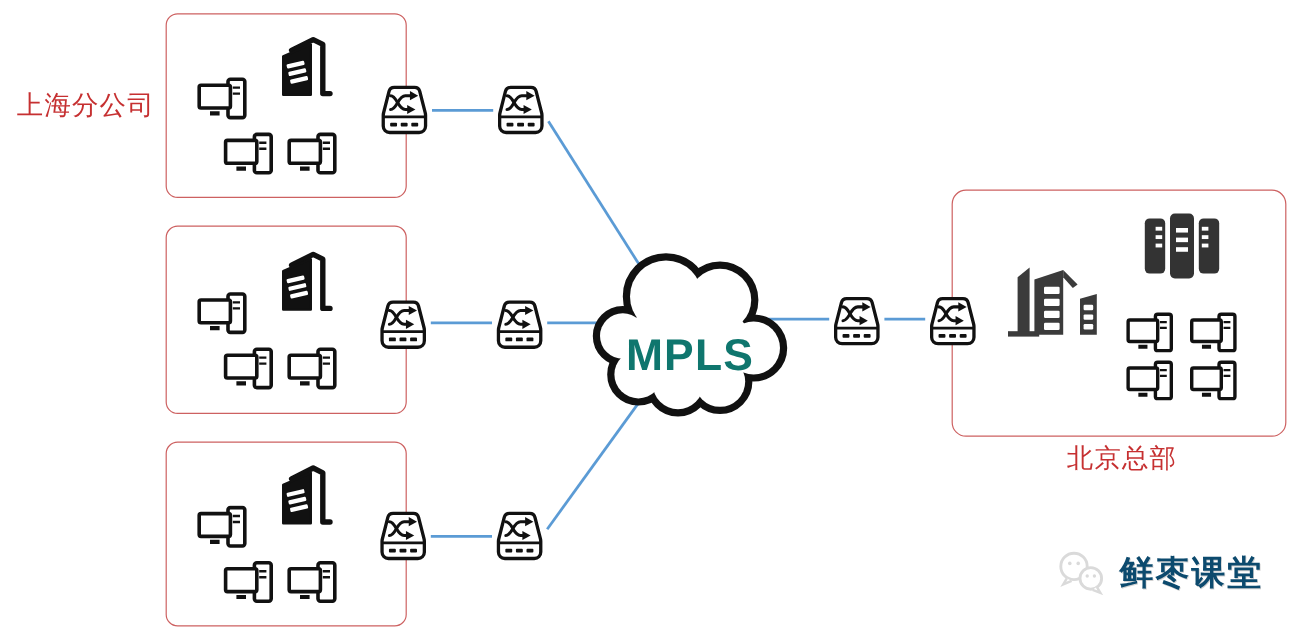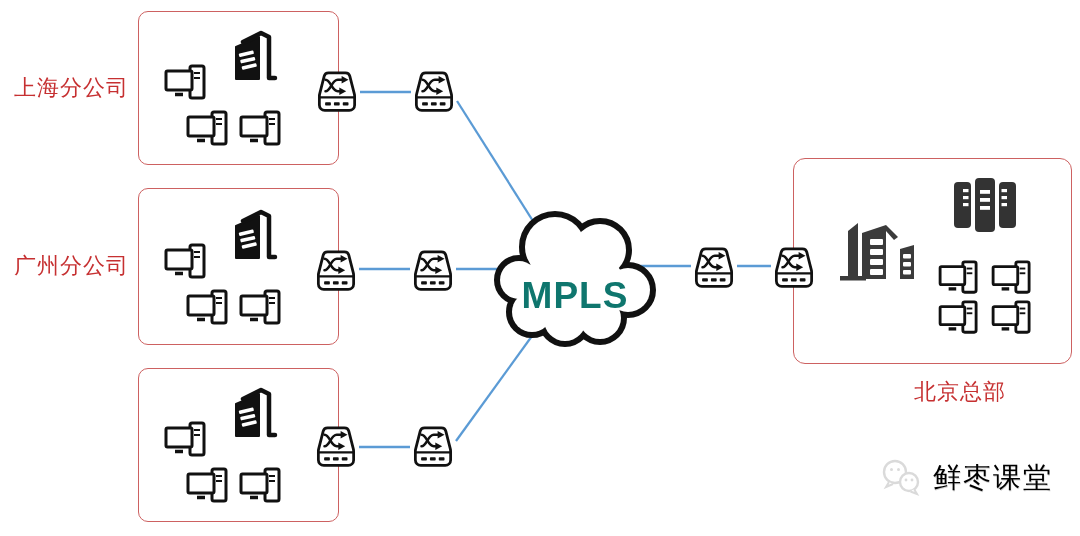--- a/index.html
+++ b/index.html
@@ -20,21 +20,21 @@
   .cloud-wrap{position:absolute;left:493px;top:206px;width:164px;height:142px;z-index:3;}
   .cloud-wrap svg{position:absolute;left:0;top:0;}
   .cloud-label{
     position:absolute;left:0;top:69px;width:164px;text-align:center;
     color:#0f766e;font-size:37px;font-weight:800;letter-spacing:1px;z-index:4;
   }
   .watermark{
     position:absolute;left:880px;top:456px;display:flex;align-items:center;gap:9px;z-index:1;
   }
   .watermark-text{
-    color:#000000;font-size:28px;font-weight:400;letter-spacing:2px;
+    color:#0c4a6e;font-size:28px;font-weight:700;letter-spacing:2px;
     text-shadow:0.5px 0.5px 0 #d2d2d2;
   }
 </style>
 </head>
 <body>
 
 <svg width="0" height="0" style="position:absolute" aria-hidden="true">
   <defs>
     <symbol id="sym-switch" viewBox="0 0 60 56">
       <path d="M19,3 H41 C44,3 46,4.6 46.7,7.4 L52.6,30.5 C52.9,31.6 53,32.4 53,33.5 V45 C53,49 50,52 46,52 H14 C10,52 7,49 7,45 V33.5 C7,32.4 7.1,31.6 7.4,30.5 L13.3,7.4 C14,4.6 16,3 19,3 Z" fill="#ffffff" stroke="#111111" stroke-width="3.6" stroke-linejoin="round"></path>
@@ -234,22 +234,21 @@
         <circle cx="72" cy="114" r="21"></circle>
         <circle cx="39" cy="106" r="20"></circle>
         <circle cx="26" cy="74" r="19"></circle>
         <ellipse cx="80" cy="78" rx="52" ry="34"></ellipse>
       </g>
     </svg>
     <div class="cloud-label">MPLS</div>
   </div>
 
   <div class="site-label" style="left:14px;top:73px;">上海分公司</div>
-  <div class="site-label" style="left:14px;top:251px;">广州分公司</div>
-  <div class="site-label" style="left:889px;top:377px;margin-left:25px;">北京总部</div>
+  <div class="site-label" style="left:889px;top:367px;">北京总部</div>
 
   <div class="watermark">
     <svg width="44" height="44">
         <use href="#sym-wechat"></use>
       </svg>
     <span class="watermark-text">鲜枣课堂</span>
   </div>
 
 </div>
 

